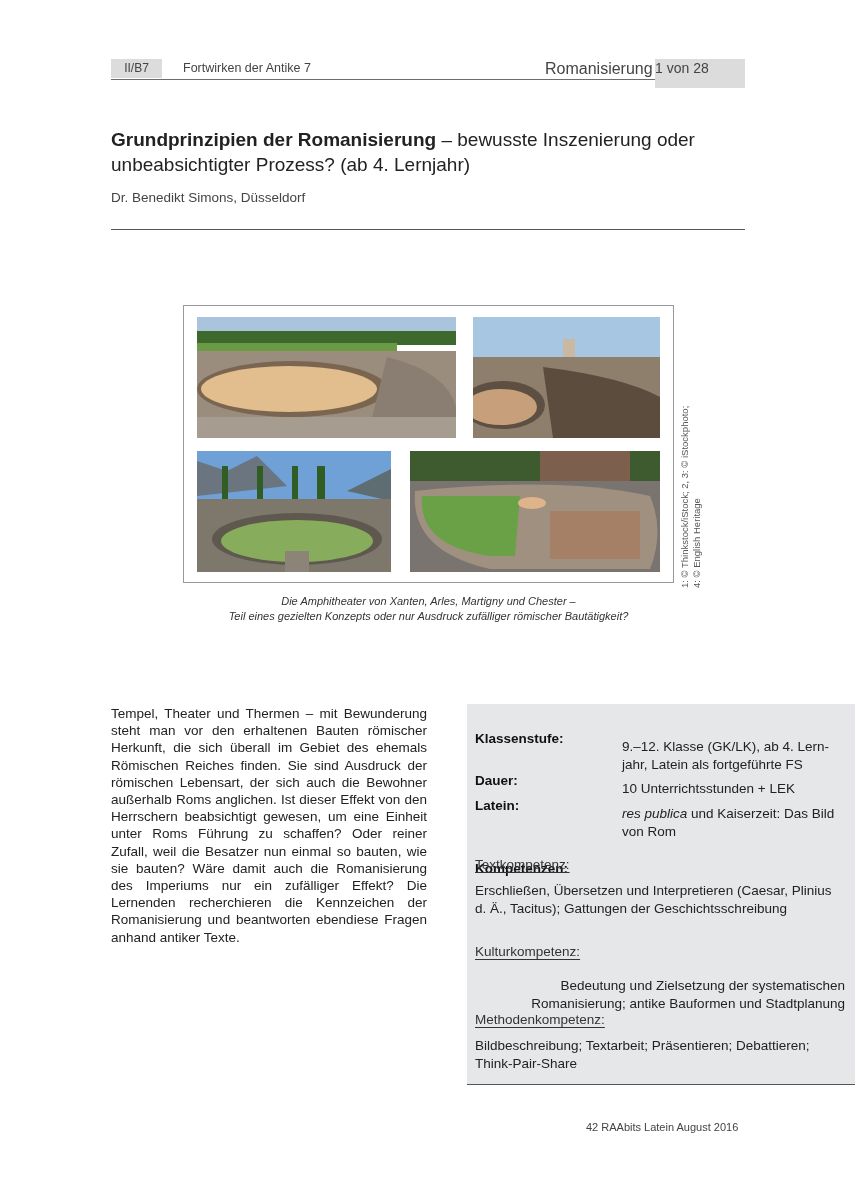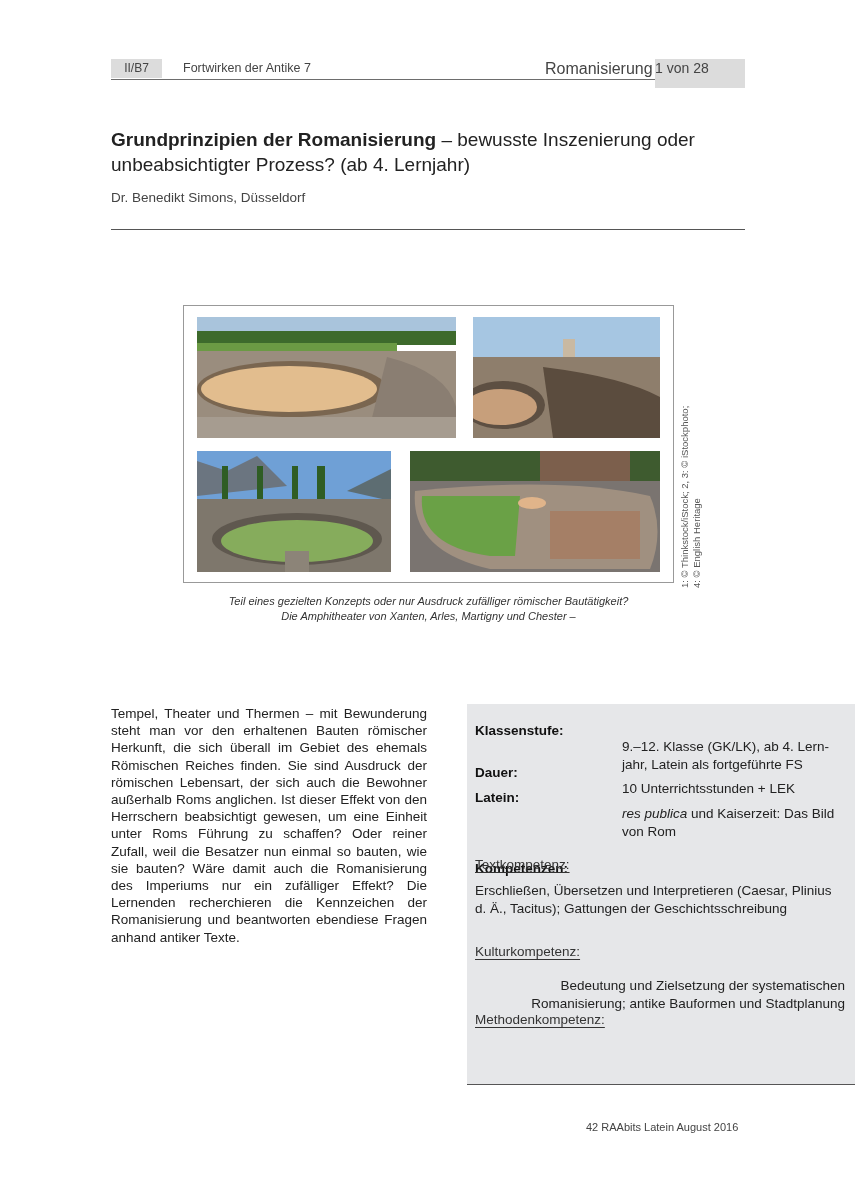--- a/index.html
+++ b/index.html
@@ -44,21 +44,21 @@
   }
   .intro {
     position: absolute; left: 111px; top: 705px; width: 316px;
     font-size: 13.5px; line-height: 17.2px; color: #222; text-align: justify; hyphens: manual;
   }
   .infobox {
     position: absolute; left: 467px; top: 704px; width: 388px; height: 381px;
     background: #e6e7e9; border-bottom: 1.5px solid #555; box-sizing: border-box;
   }
   .row { position: absolute; left: 8px; width: 370px; font-size: 13.5px; line-height: 18px; color: #222; }
-  .row .lbl { position: absolute; left: 0; top: 0; font-weight: bold; color: #111; }
+  .row .lbl { position: absolute; left: 0; top: 8px; font-weight: bold; color: #111; }
   .row .val { position: absolute; left: 131px; top: 16px; width: 230px; margin-left: 16px; }
   .k-head { position: absolute; left: 8px; top: 129px; font-weight: bold; font-size: 13.5px; color: #111; margin-top: 28px; }
   .k-sub { position: absolute; left: 8px; font-size: 13.5px; text-decoration: underline; text-decoration-thickness: 1px; text-underline-offset: 3px; color: #333; }
   .k-text { position: absolute; left: 8px; width: 370px; font-size: 13.5px; line-height: 18px; color: #222; }
   .footer { position: absolute; left: 586px; top: 1121px; font-size: 11px; color: #444; }
 </style>
 </head>
 <body>
 
 <div class="header">
@@ -128,22 +128,22 @@
     </svg>
   </div>
 </div>
 
 <div class="credit">
   <div>1: © Thinkstock/iStock; 2, 3: © iStockphoto;</div>
   <div>4: © English Heritage</div>
 </div>
 
 <div class="caption">
+  <div>Die Amphitheater von Xanten, Arles, Martigny und Chester –</div>
   <div>Teil eines gezielten Konzepts oder nur Ausdruck zufälliger römischer Bautätigkeit?</div>
-  <div>Die Amphitheater von Xanten, Arles, Martigny und Chester –</div>
 </div>
 
 <div class="intro">Tempel, Theater und Thermen – mit Bewunde­rung steht man vor den erhaltenen Bauten römi­scher Herkunft, die sich überall im Gebiet des ehemals Römischen Reiches finden. Sie sind Ausdruck der römischen Lebensart, der sich auch die Bewohner außerhalb Roms anglichen. Ist dieser Effekt von den Herrschern beabsichtigt gewesen, um eine Einheit unter Roms Führung zu schaffen? Oder reiner Zufall, weil die Besatzer nun einmal so bauten, wie sie bauten? Wäre damit auch die Romanisierung des Imperiums nur ein zufälliger Effekt? Die Lernenden recher­chieren die Kennzeichen der Romanisierung und beantworten ebendiese Fragen anhand antiker Texte.</div>
 
 <div class="infobox">
   <div class="row" style="top:18px;">
     <span class="lbl">Klassenstufe:</span>
     <span class="val">9.–12. Klasse (GK/LK), ab 4. Lern-jahr, Latein als fortgeführte FS</span>
   </div>
   <div class="row" style="top:60px;">
@@ -156,15 +156,16 @@
   </div>
   <div class="k-head">Kompetenzen:</div>
 
   <div class="k-sub" style="top:153px;">Textkompetenz:</div>
   <div class="k-text" style="top:178px;">Erschließen, Übersetzen und Interpretieren (Caesar, Plinius d. Ä., Tacitus); Gattungen der Geschichts­schreibung</div>
 
   <div class="k-sub" style="top:240px;">Kulturkompetenz:</div>
   <div class="k-text" style="top:273px;text-align:right;">Bedeutung und Zielsetzung der systematischen Romanisierung; antike Bauformen und Stadtplanung</div>
 
   <div class="k-sub" style="top:308px;">Methodenkompetenz:</div>
+  <div class="k-text" style="top:333px;">Bildbeschreibung; Textarbeit; Präsentieren; Debattieren; Think-Pair-Share</div>
 </div>
 
 <div class="footer">42 RAAbits Latein August 2016</div>
 
 </body></html>

